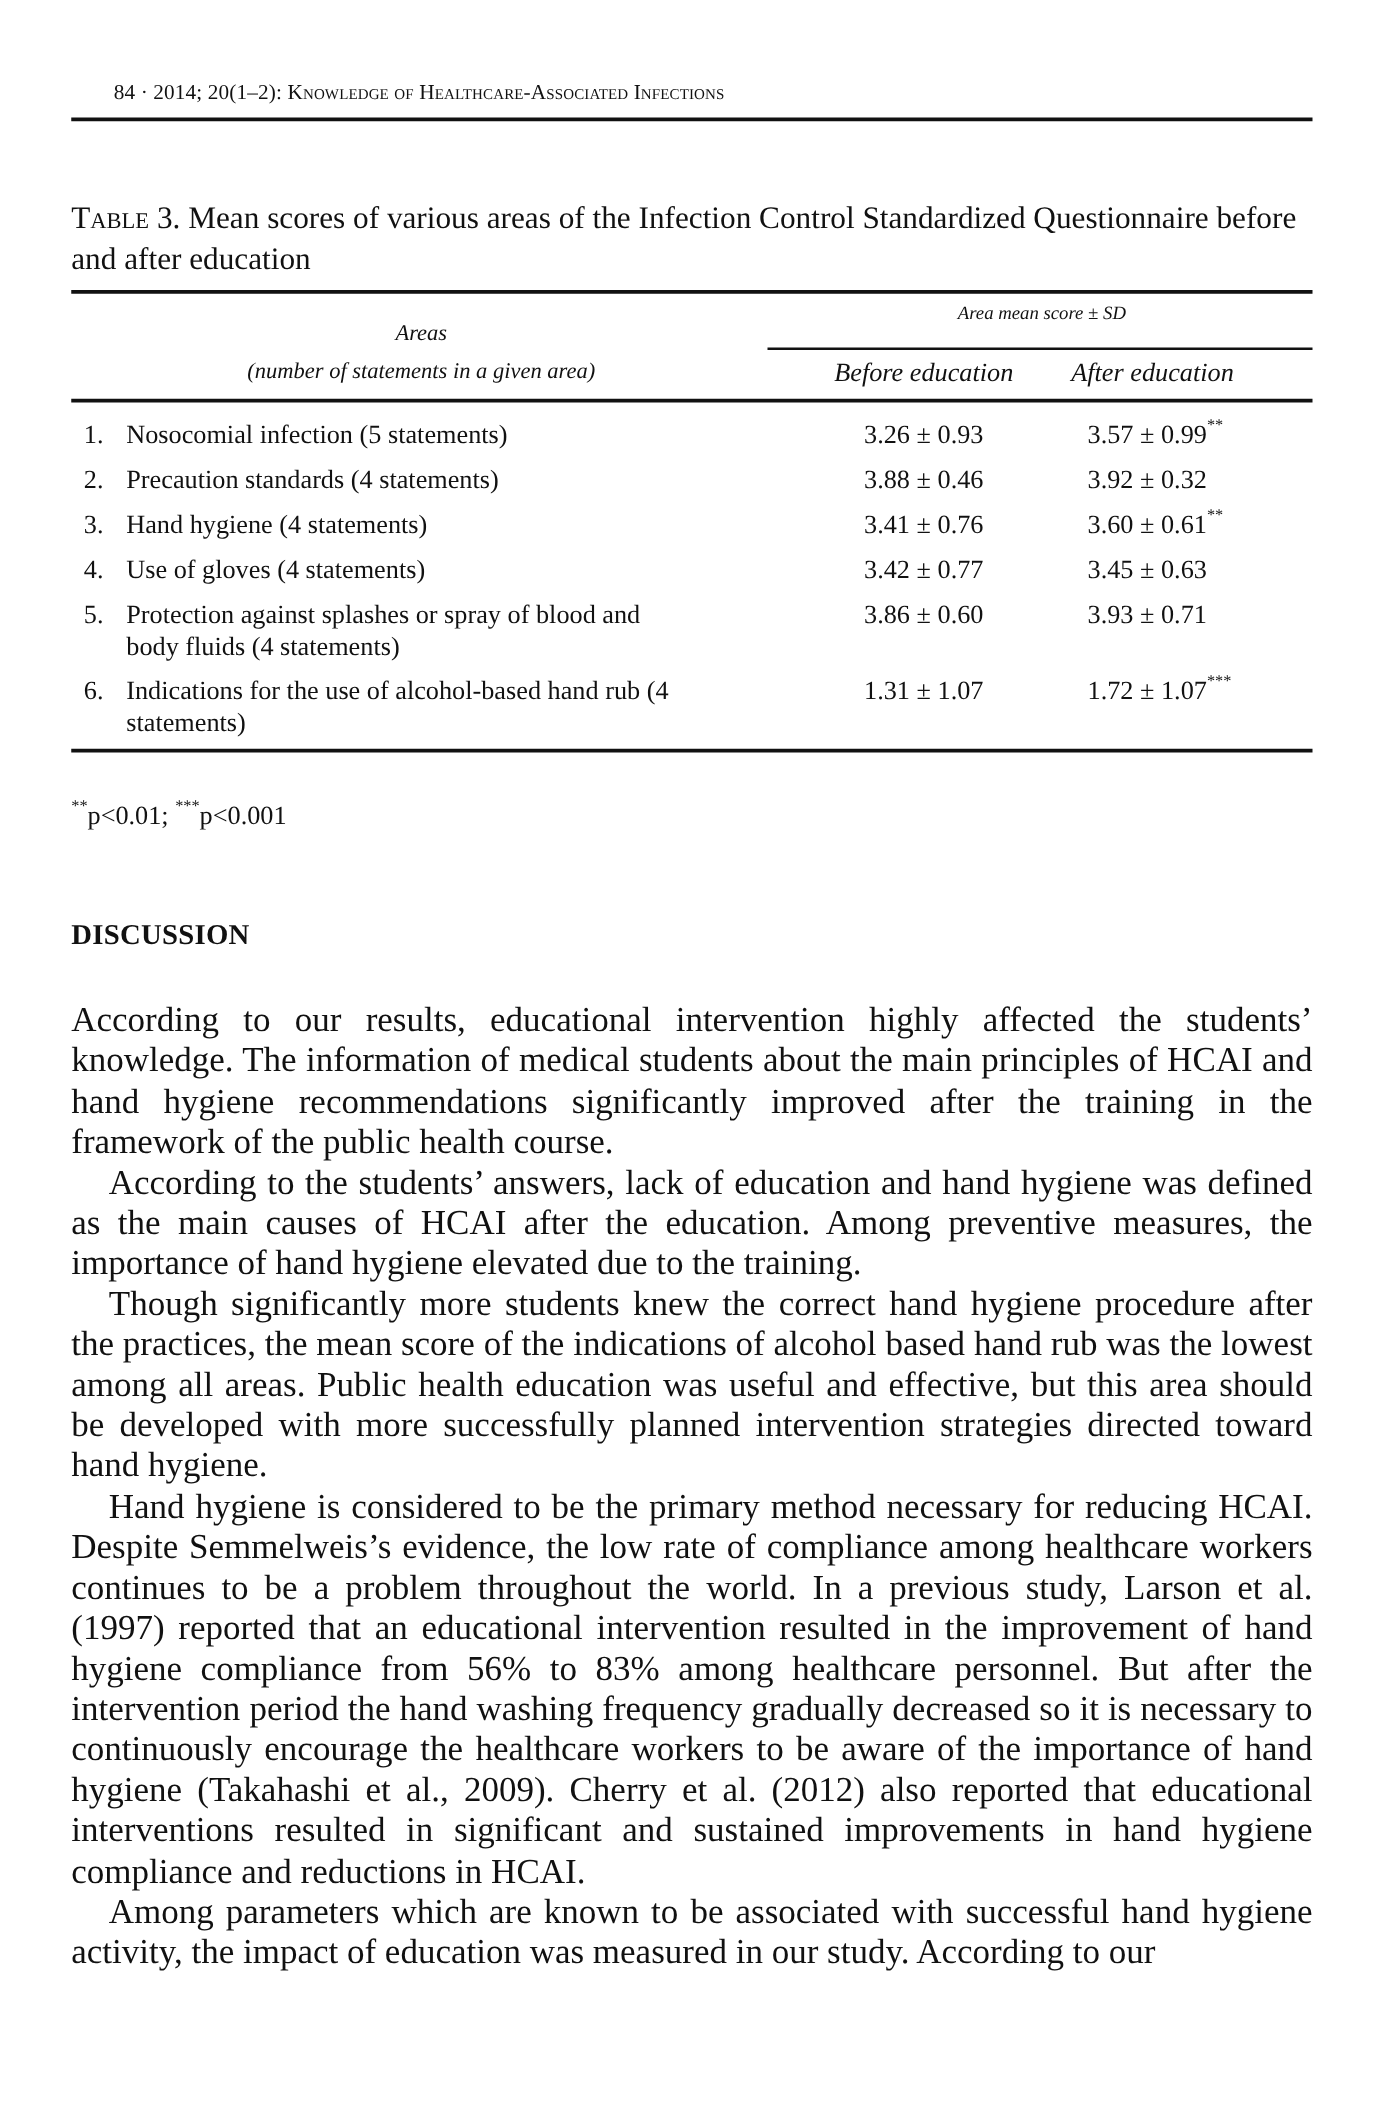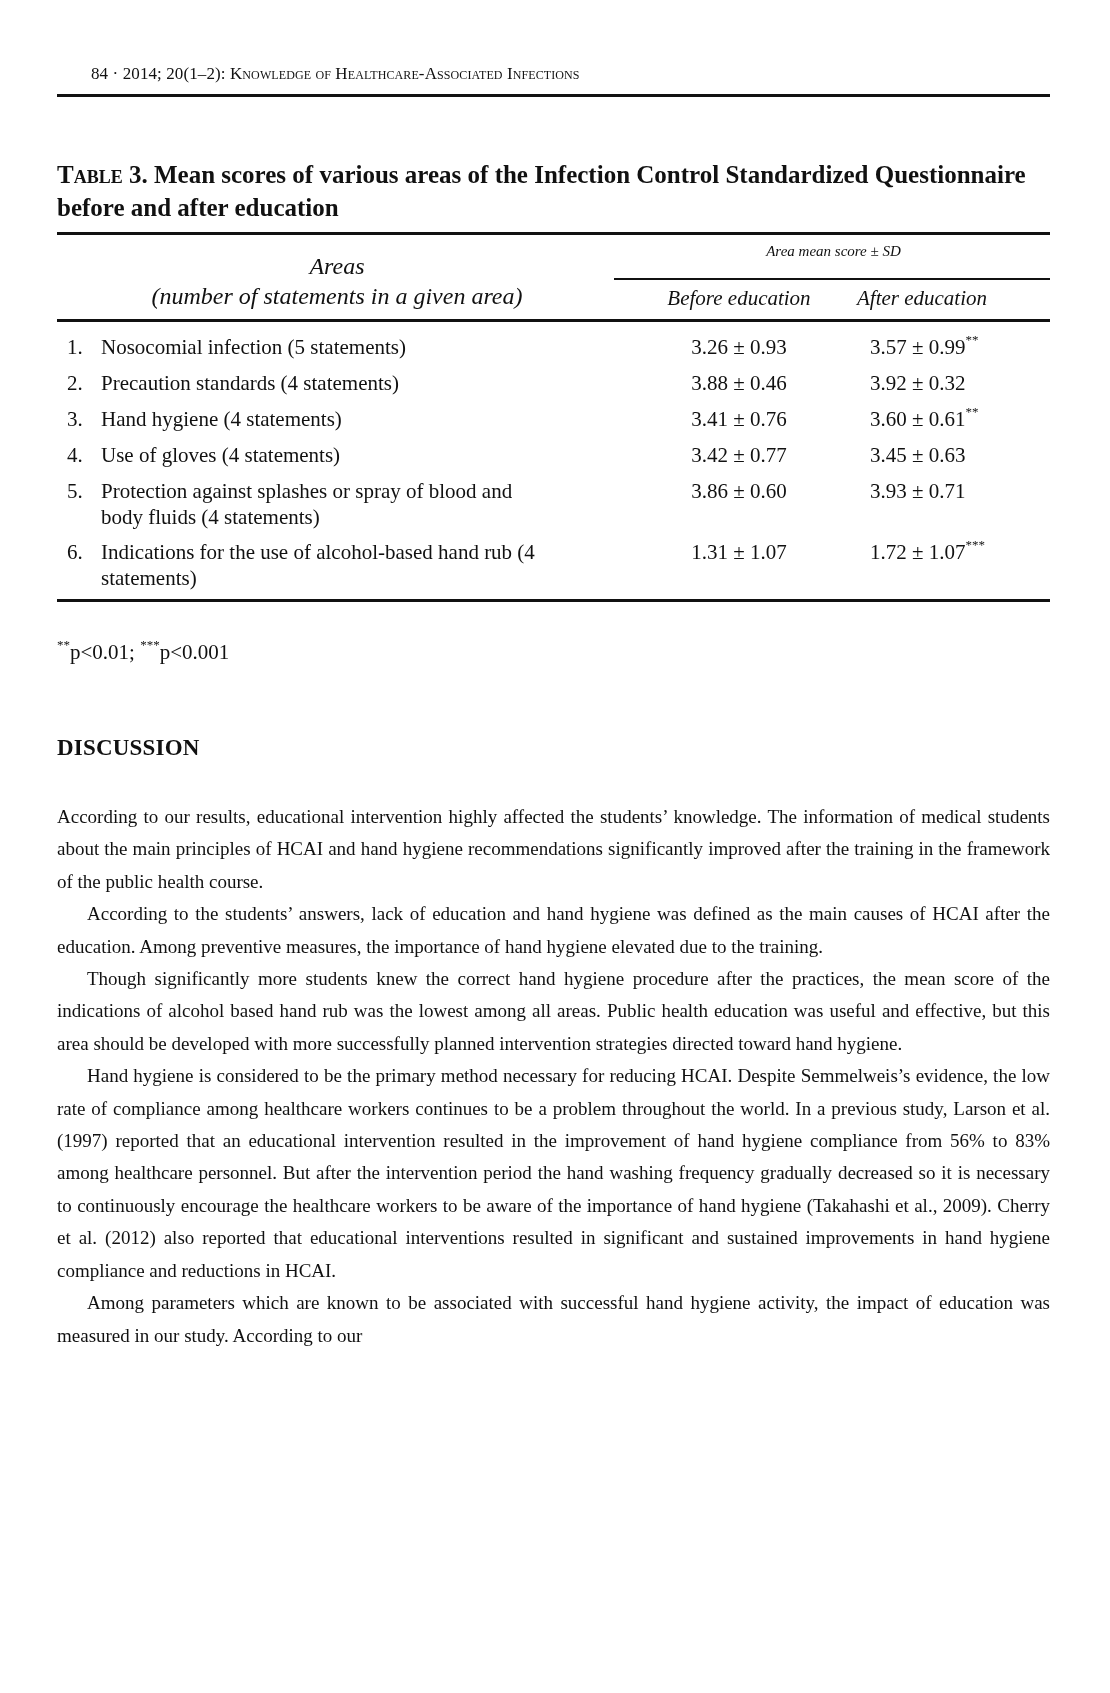--- a/index.html
+++ b/index.html
@@ -33,21 +33,21 @@
       left: 0;
       width: 993px;
       height: 3px;
       background: #111;
     }
     .table-caption {
       position: absolute;
       top: 158px;
       left: 0;
       width: 993px;
-      font-weight: bold;
+      font-weight: normal;
       font-size: 25px;
       line-height: 33px;
     }
     .table-caption .sc { font-variant: small-caps; }
 
     .table-wrap {
       position: absolute;
       top: 232px;
       left: 0;
       width: 993px;
@@ -57,21 +57,21 @@
       position: relative;
       height: 84px;
     }
     .th-areas {
       position: absolute;
       left: 0;
       width: 560px;
       top: 16px;
       text-align: center;
       font-style: italic;
-      font-size: 24px;
+      font-size: 18px;
       line-height: 30px;
     }
     .th-group {
       position: absolute;
       left: 560px;
       width: 433px;
       top: 8px;
       text-align: center;
       font-style: italic;
       font-size: 15px;
@@ -153,21 +153,21 @@
       font-weight: bold;
       font-size: 23px;
       letter-spacing: 0.2px;
       text-align: right;
     }
     .body-text {
       position: absolute;
       top: 801px;
       left: 0;
       width: 993px;
-      font-size: 19px;
+      font-size: 28px;
       line-height: 32.4px;
       text-align: justify;
     }
     .body-text p { margin: 0; }
     .body-text p.indent { text-indent: 30px; }
   </style>
 </head>
 <body>
 
 <div class="page">

